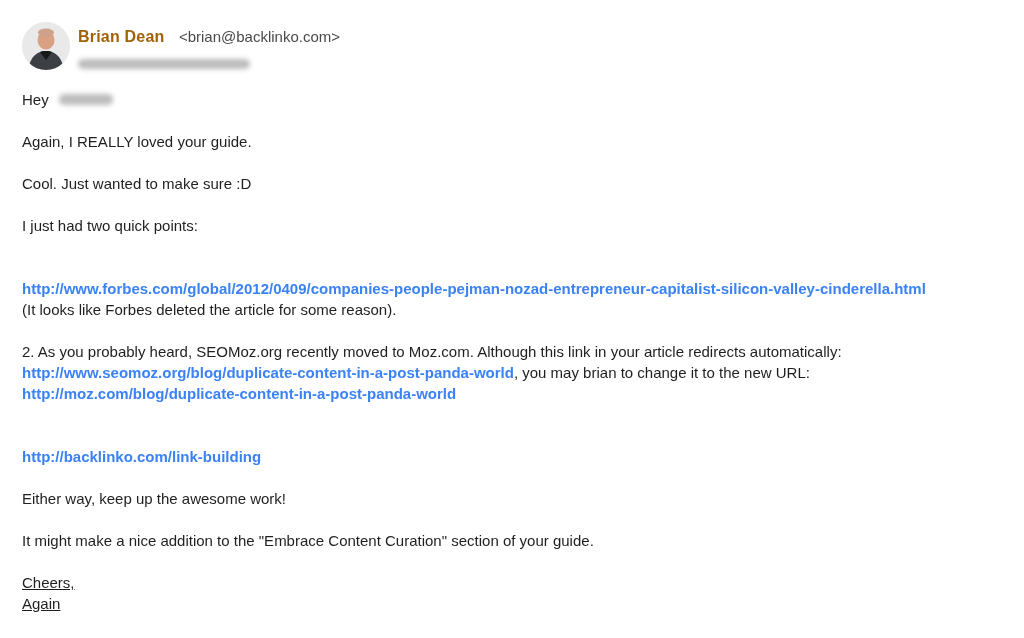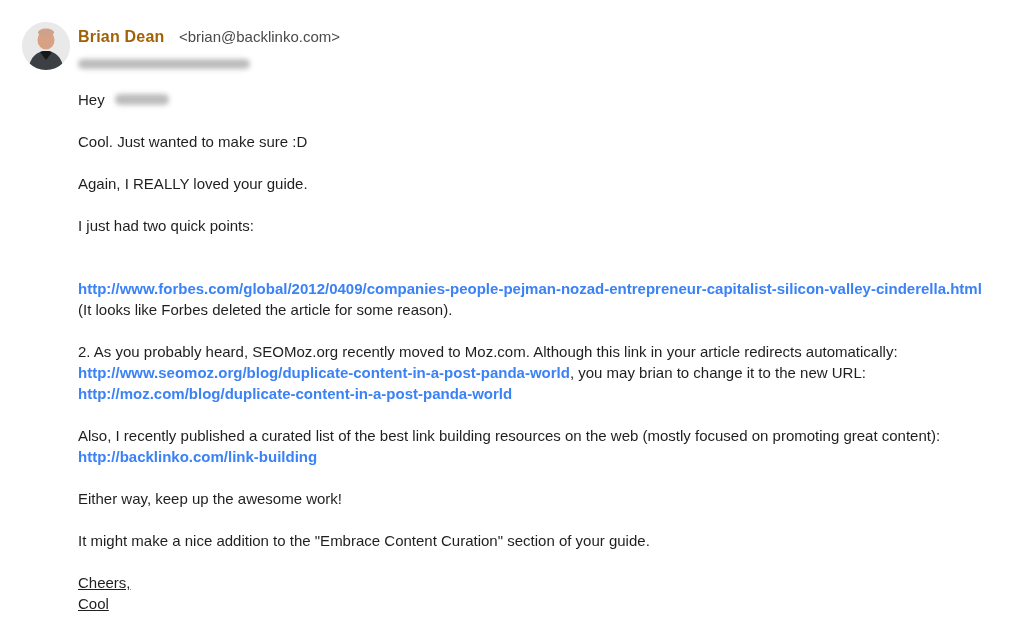--- a/index.html
+++ b/index.html
@@ -59,21 +59,20 @@
     width: 172px;
     height: 10px;
     margin-top: 12px;
   }
   .greeting-blur {
     width: 54px;
     height: 11px;
     margin-left: 10px;
   }
   .email-body {
-    margin-left: 56px;
     margin-top: 16px;
     font-size: 15px;
     line-height: 21px;
     color: #1f1f1f;
   }
   .email-body p {
     margin: 0 0 21px 0;
   }
   .email-body a {
     color: #3b82f6;
@@ -111,46 +110,46 @@
       </div>
     </div>
   </div>
 
   <div class="email-body">
 
     <p>
       <span>Hey</span><span class="blur-bar greeting-blur"></span>
     </p>
 
+    <p>Again, I REALLY loved your guide.</p>
+
     <p>Cool. Just wanted to make sure :D</p>
-
-    <p>Again, I REALLY loved your guide.</p>
 
     <p>I just had two quick points:</p>
 
     <p>
       <br>
       <a href="#">http://www.forbes.com/global/2012/0409/companies-people-pejman-nozad-entrepreneur-capitalist-silicon-valley-cinderella.html</a><br>
       <span>(It looks like Forbes deleted the article for some reason).</span>
     </p>
 
     <p>
       <span>2. As you probably heard, SEOMoz.org recently moved to Moz.com. Although this link in your article redirects automatically:</span><br>
       <a href="#">http://www.seomoz.org/blog/duplicate-content-in-a-post-panda-world</a><span>, you may brian to change it to the new URL:</span><br>
       <a href="#">http://moz.com/blog/duplicate-content-in-a-post-panda-world</a>
     </p>
 
     <p>
-      <span>Also, I recently published a curated list of the best link building resources on the web (mostly focused on promoting great content):</span><br>
+      <br>
       <a href="#">http://backlinko.com/link-building</a>
     </p>
 
     <p>Either way, keep up the awesome work!</p>
 
     <p>It might make a nice addition to the "Embrace Content Curation" section of your guide.</p>
 
     <p class="signature-block">
       <span>Cheers,</span><br>
-      <span>Cool</span>
+      <span>Again</span>
     </p>
 
   </div>
 </div>
 
 </body></html>

